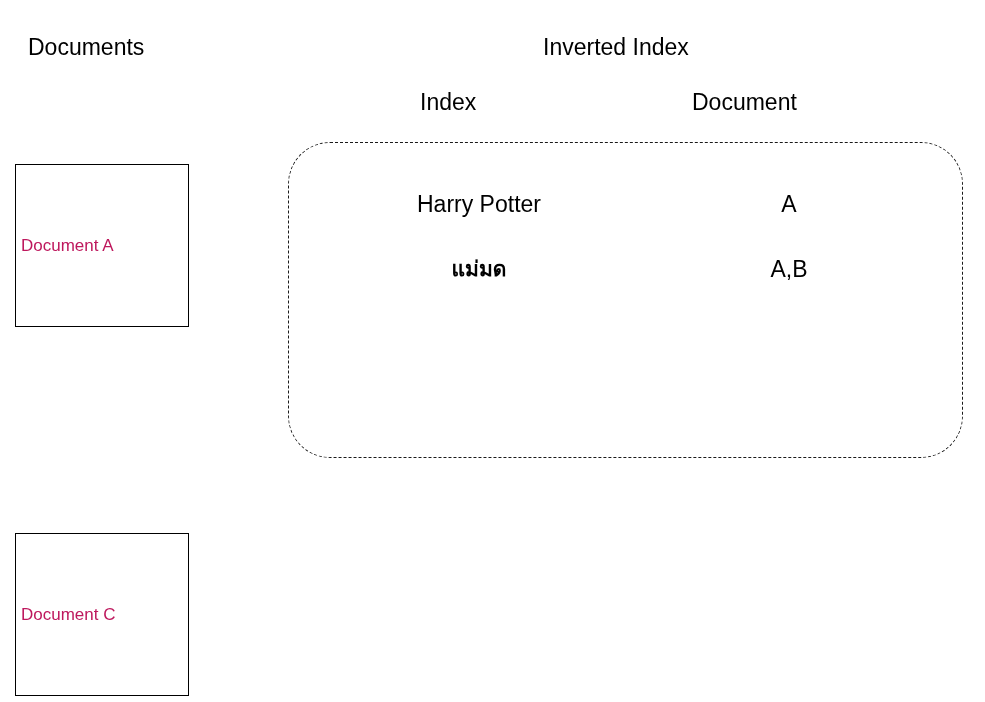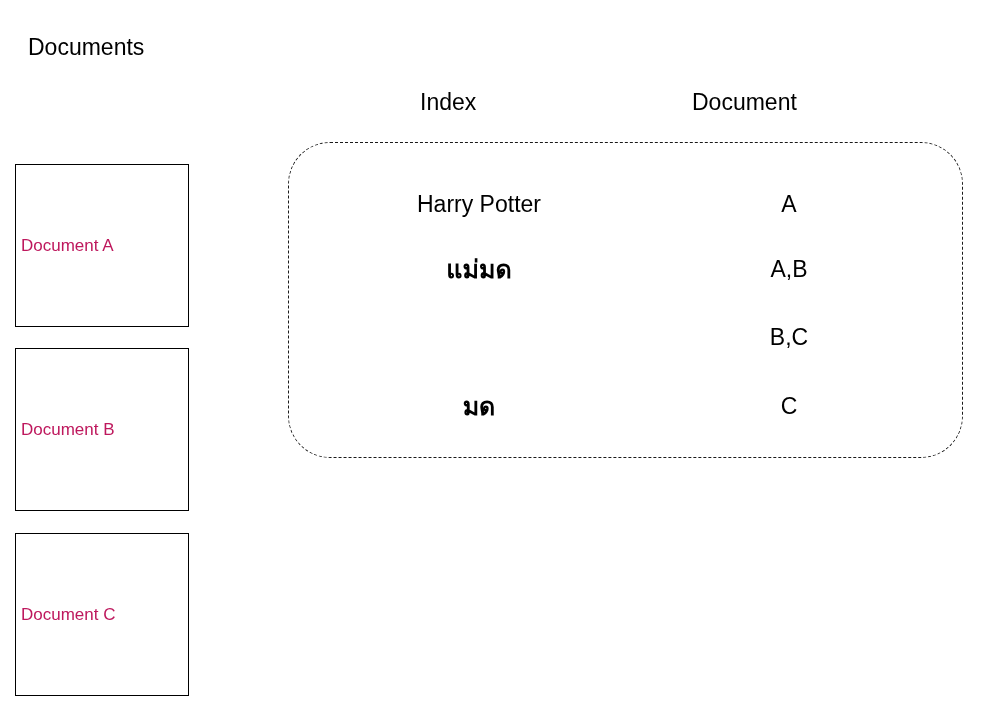--- a/index.html
+++ b/index.html
@@ -86,72 +86,65 @@
     position: absolute;
     left: 0;
     width: 380px;
     text-align: center;
     font-size: 23px;
     line-height: 34px;
     white-space: nowrap;
   }
   .term-cell.thai {
     font-weight: bold;
-    font-size: 25px;
+    font-size: 21px;
   }
   .docref-cell {
     position: absolute;
     left: 380px;
     width: 240px;
     text-align: center;
     font-size: 23px;
     line-height: 34px;
     white-space: nowrap;
   }
 </style>
 </head>
 <body>
 
 <div id="canvas">
 
   <div class="heading" id="documents-heading">Documents</div>
 
+  <div class="heading" id="index-heading">Inverted Index</div>
 
   <div class="heading" id="terms-heading">Index</div>
 
   <div class="heading" id="docs-col-heading">Document</div>
 
   <div class="doc-box" id="doc-box-a">
     <div class="doc-box-label">Document A</div>
   </div>
 
-  <div class="doc-box" id="doc-box-b">
-    <div class="doc-box-label">Document B</div>
-  </div>
 
   <div class="doc-box" id="doc-box-c">
     <div class="doc-box-label">Document C</div>
   </div>
 
   <div id="index-container">
 
     <div class="index-row" id="index-row-0">
       <div class="term-cell">Harry Potter</div>
       <div class="docref-cell">A</div>
     </div>
 
     <div class="index-row" id="index-row-1">
       <div class="term-cell thai">แม่มด</div>
       <div class="docref-cell">A,B</div>
     </div>
 
     <div class="index-row" id="index-row-2">
-      <div class="docref-cell">B,C</div>
     </div>
 
-    <div class="index-row" id="index-row-3">
-      <div class="term-cell thai">มด</div>
-      <div class="docref-cell">C</div>
-    </div>
 
   </div>
 
 </div>
 
 </body></html>

